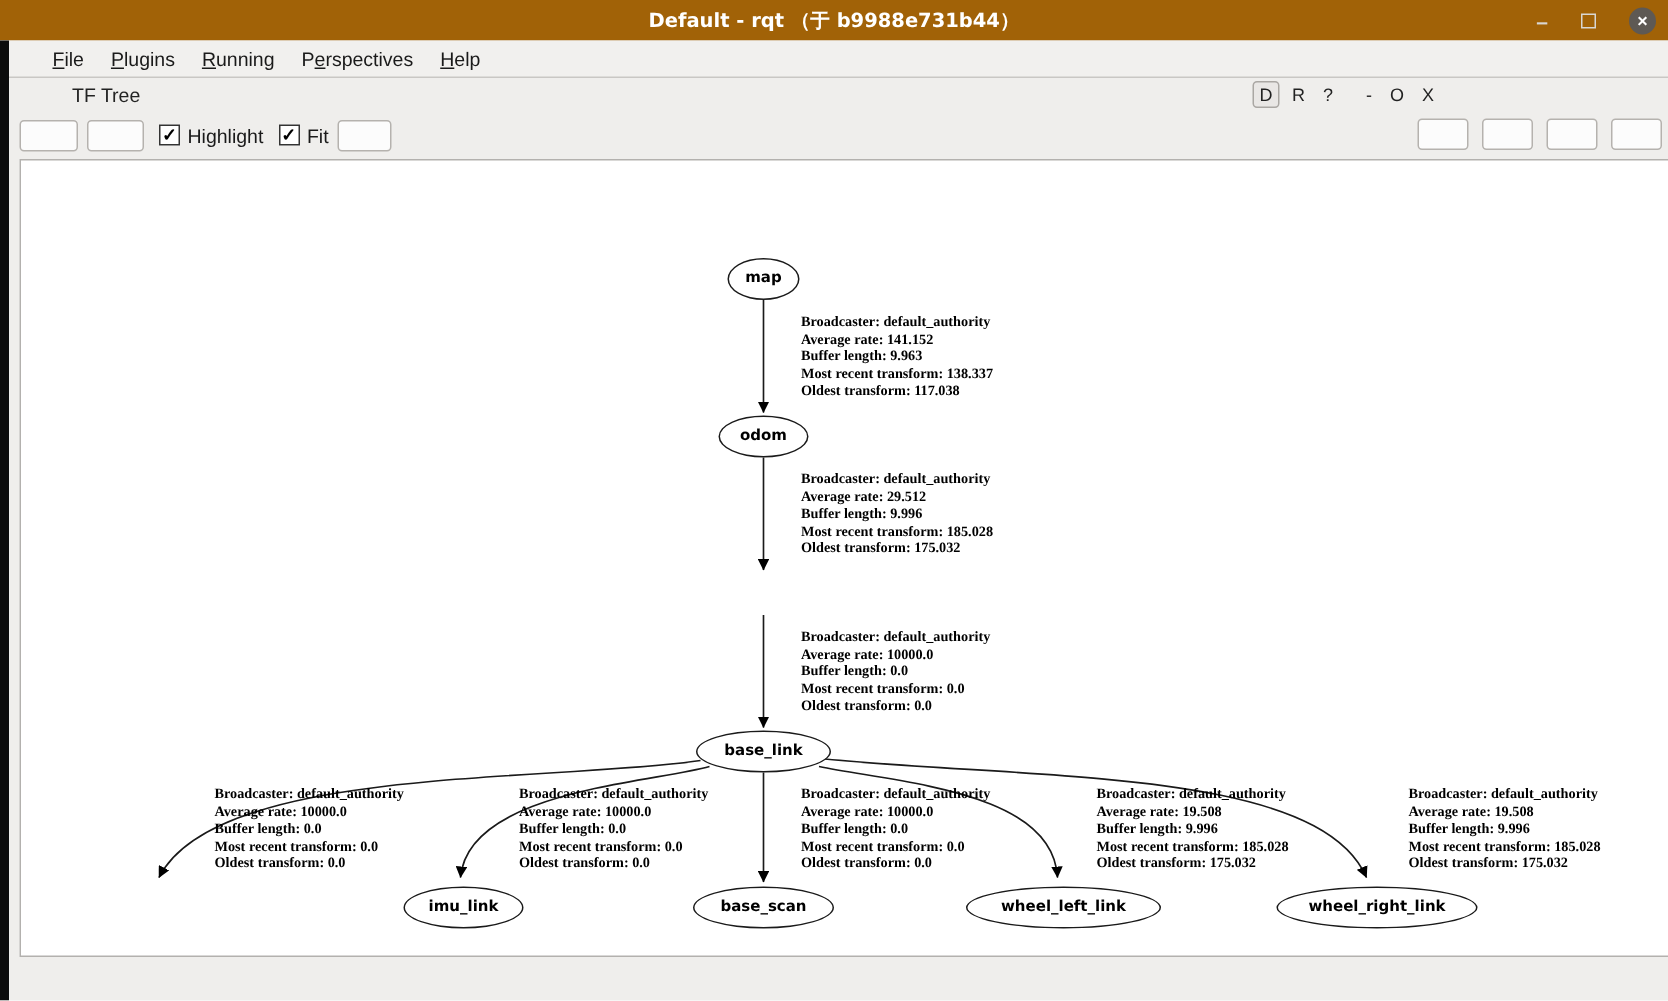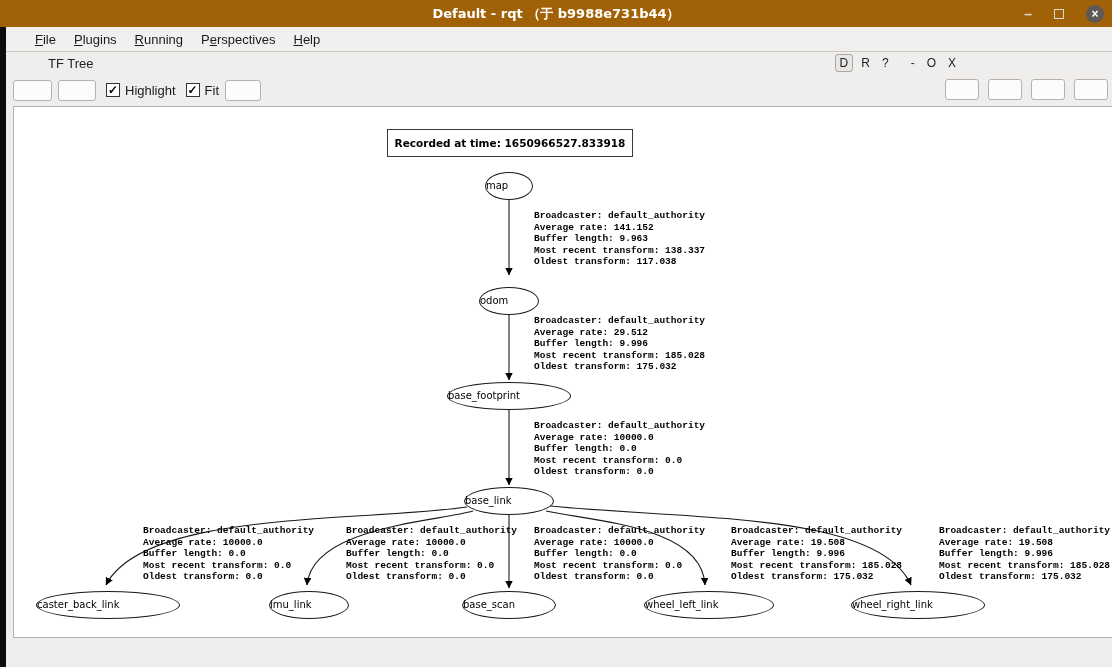--- a/index.html
+++ b/index.html
@@ -46,26 +46,26 @@
   .checkbox-label { font-size:13px; color:#1a1a1a; margin-left:5px; }
   .toolbar-right { position:absolute; right:4px; top:4px; display:flex; gap:9px; }
   .tb-btn.r { width:34px; }
 
   
   .graph-canvas { position:absolute; left:13px; top:106px; width:1102px; height:532px;
     background:#ffffff; border:1px solid #b3b1ae; }
   .graph-canvas svg { position:absolute; left:0; top:0; }
 
   .gv-node { position:absolute; border:1px solid #1a1a1a; border-radius:50%;
-    background:#fff; text-align:left; font-family:"DejaVu Sans", sans-serif;
-    font-weight:normal; font-size:10px; color:#000; }
+    background:#fff; text-align:center; font-family:"DejaVu Sans", sans-serif;
+    font-weight:bold; font-size:10px; color:#000; }
   .recorded-box { position:absolute; left:373px; top:22px; width:246px; height:28px;
     border:1px solid #3a3a3a; background:#fff; text-align:center; line-height:26px;
     font-family:"DejaVu Sans", sans-serif; font-weight:bold; font-size:10.5px; color:#000; }
-  .edge-label { position:absolute; font-family:Liberation Mono, monospace; font-weight:bold;
+  .edge-label { position:absolute; font-family:Liberation Serif, serif; font-weight:bold;
     font-size:9.5px; line-height:11.5px; color:#000; white-space:nowrap; }
 </style>
 </head>
 <body>
 
 <div class="titlebar">
   <span class="titlebar-text">Default - rqt （于 b9988e731b44）</span>
   <div class="win-controls">
     <span class="win-min">–</span>
     <span class="win-max"></span>
@@ -127,27 +127,24 @@
       <path d="M495,198 L495,273" marker-end="url(#arrow)"></path>
       <path d="M495,303 L495,378" marker-end="url(#arrow)"></path>
       <path d="M495,408 L495,481" marker-end="url(#arrow)"></path>
       <path d="M453,400 C350,415 130,403 92,478" marker-end="url(#arrow)"></path>
       <path d="M459,404 C420,415 298,420 293,478" marker-end="url(#arrow)"></path>
       <path d="M532,404 C585,415 688,420 691,478" marker-end="url(#arrow)"></path>
       <path d="M536,399 C680,413 865,405 897,478" marker-end="url(#arrow)"></path>
     </g>
   </svg>
 
-  <div class="recorded-box">Recorded at time: 1650966527.833918</div>
 
   <div class="gv-node" style="left:471px; top:65px;  width:48px;  height:28px; line-height:26px;">map</div>
-  <div class="gv-node" style="left:465px; top:180px; width:60px;  height:28px; line-height:26px;">odom</div>
-  <div class="gv-node" style="left:433px; top:275px; width:124px; height:28px; line-height:26px;">base_footprint</div>
+  <div class="gv-node" style="left:465px; top:170px; width:60px;  height:28px; line-height:26px;">odom</div>
   <div class="gv-node" style="left:450px; top:380px; width:90px;  height:28px; line-height:26px;">base_link</div>
-  <div class="gv-node" style="left:22px;  top:484px; width:144px; height:28px; line-height:26px;">caster_back_link</div>
   <div class="gv-node" style="left:255px; top:484px; width:80px;  height:28px; line-height:26px;">imu_link</div>
   <div class="gv-node" style="left:448px; top:484px; width:94px;  height:28px; line-height:26px;">base_scan</div>
   <div class="gv-node" style="left:630px; top:484px; width:130px; height:28px; line-height:26px;">wheel_left_link</div>
   <div class="gv-node" style="left:837px; top:484px; width:134px; height:28px; line-height:26px;">wheel_right_link</div>
 
   <div class="edge-label" style="left:520px; top:103px;">
     <div>Broadcaster: default_authority</div>
     <div>Average rate: 141.152</div>
     <div>Buffer length: 9.963</div>
     <div>Most recent transform: 138.337</div>

